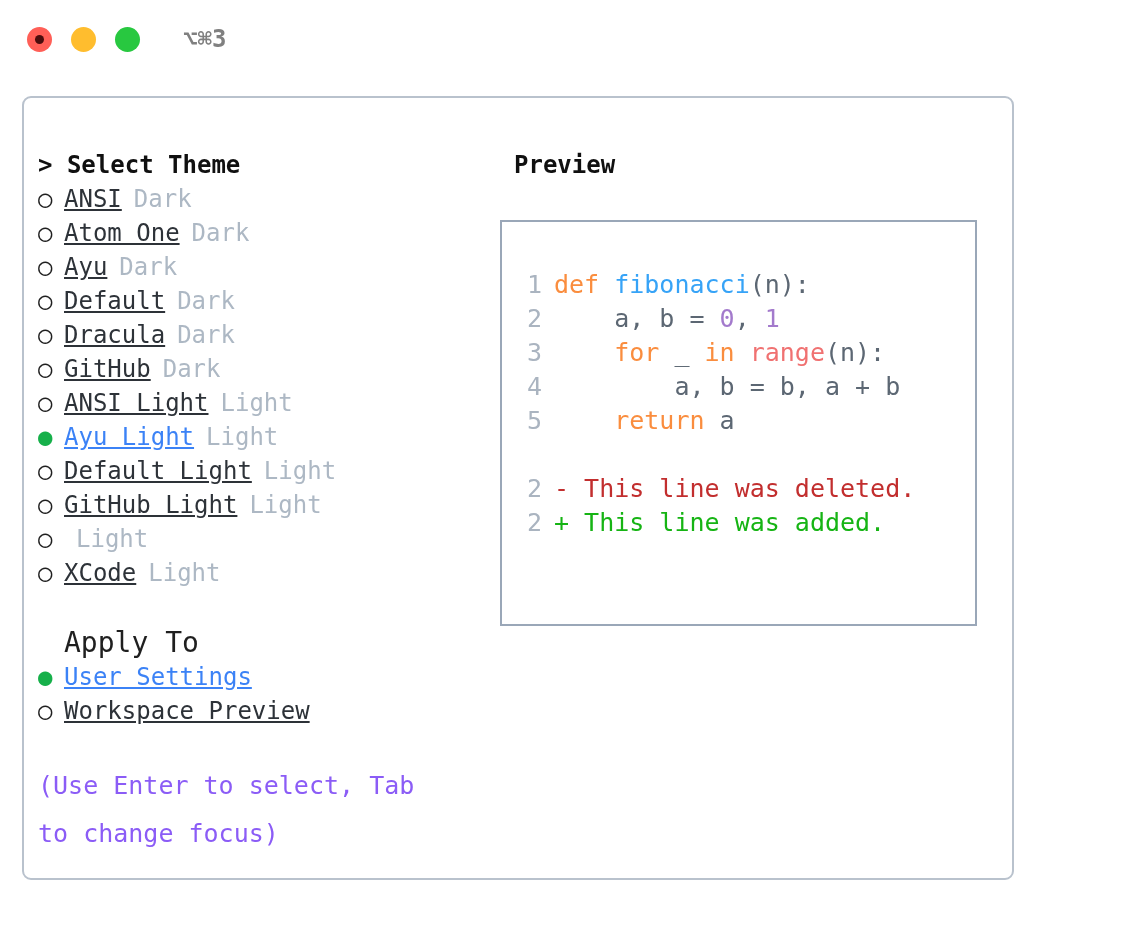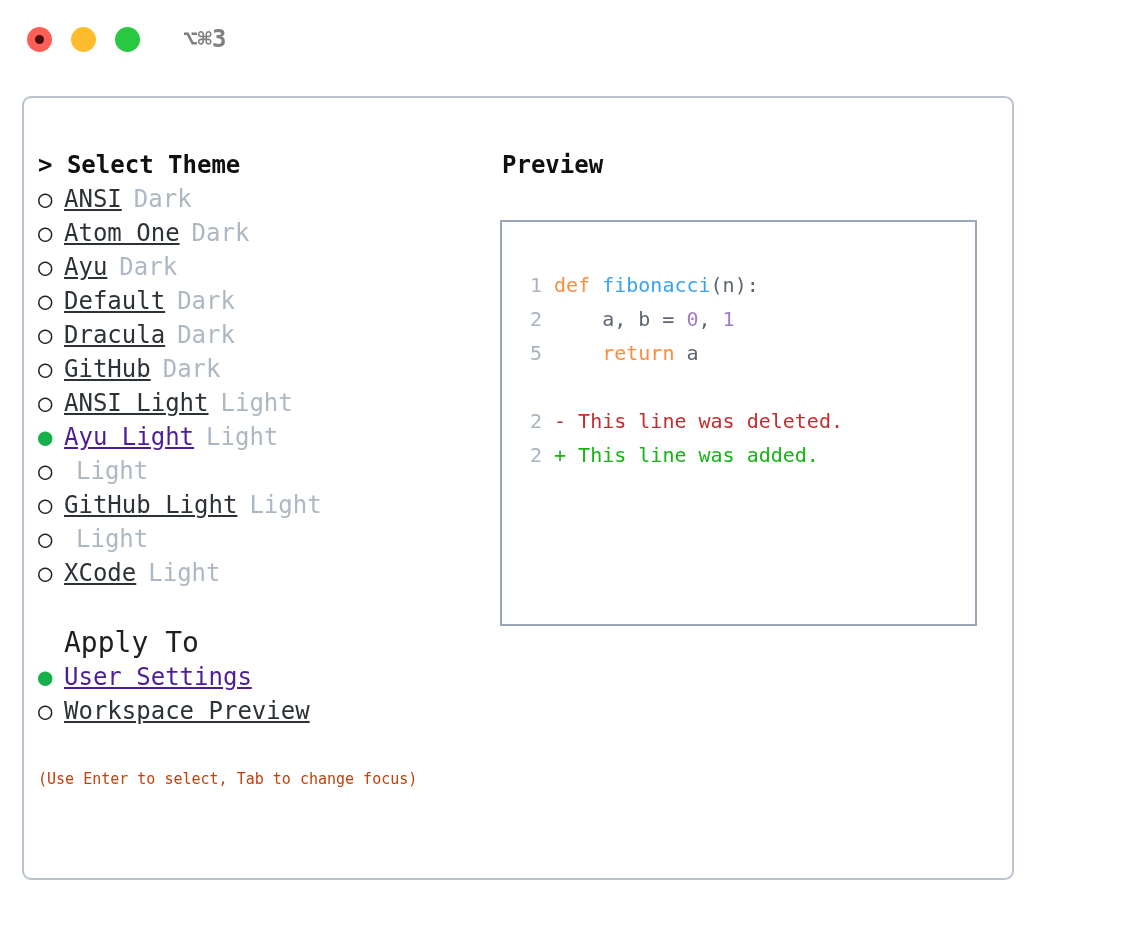--- a/index.html
+++ b/index.html
@@ -112,71 +112,71 @@
   .bullet {
     display: inline-block;
     width: 26px;
     flex: 0 0 26px;
     font-size: 24px;
     line-height: 34px;
     color: #1f1f1f;
   }
   .bullet.on { color: #16b04a; }
   .opt-label { color: #2d3238; text-decoration: underline; }
-  .opt-row.selected .opt-label { color: #4c1d95; }
+  .opt-row.selected .opt-label { color: #3b82f6; }
   .opt-badge {
     color: #adb8c4;
     margin-left: 12px;
   }
 
   .spacer-lg { height: 36px; }
   .spacer-md { height: 34px; }
 
   .apply-head {
     font-size: 28px;
     color: #1f1f1f;
     line-height: 34px;
     padding-left: 26px;
     white-space: pre;
   }
 
   .hint {
-    font-size: 15px;
-    line-height: 34px;
-    color: #c2410c;
+    font-size: 25px;
+    line-height: 48px;
+    color: #8b5cf6;
     width: 420px;
     white-space: normal;
   }
 
   
   .right-col {
     position: absolute;
     left: 476px;
     top: 50px;
     width: 500px;
   }
   .preview-head {
     font-size: 24px;
     font-weight: bold;
     color: #101010;
     line-height: 34px;
-    margin-left: 2px;
+    margin-left: 14px;
     white-space: pre;
   }
   .preview-box {
     margin-top: 38px;
     width: 477px;
     height: 406px;
     border: 2px solid #9aa7b8;
     background: #ffffff;
     padding: 46px 0 0 18px;
   }
 
   .code-line {
-    font-size: 20px;
+    font-size: 25px;
     line-height: 34px;
     white-space: pre;
   }
   .ln {
     color: #aab4c0;
     display: inline-block;
     width: 22px;
     text-align: right;
     margin-right: 12px;
   }
@@ -215,21 +215,21 @@
 
         <div id="theme-list">
             <div class="opt-row"><span class="bullet">○</span><span class="opt-label">ANSI</span><span class="opt-badge">Dark</span></div>
             <div class="opt-row"><span class="bullet">○</span><span class="opt-label">Atom One</span><span class="opt-badge">Dark</span></div>
             <div class="opt-row"><span class="bullet">○</span><span class="opt-label">Ayu</span><span class="opt-badge">Dark</span></div>
             <div class="opt-row"><span class="bullet">○</span><span class="opt-label">Default</span><span class="opt-badge">Dark</span></div>
             <div class="opt-row"><span class="bullet">○</span><span class="opt-label">Dracula</span><span class="opt-badge">Dark</span></div>
             <div class="opt-row"><span class="bullet">○</span><span class="opt-label">GitHub</span><span class="opt-badge">Dark</span></div>
             <div class="opt-row"><span class="bullet">○</span><span class="opt-label">ANSI Light</span><span class="opt-badge">Light</span></div>
             <div class="opt-row selected"><span class="bullet on">●</span><span class="opt-label">Ayu Light</span><span class="opt-badge">Light</span></div>
-            <div class="opt-row"><span class="bullet">○</span><span class="opt-badge">Light</span></div>
+            <div class="opt-row"><span class="bullet">○</span><span class="opt-label">Default Light</span><span class="opt-badge">Light</span></div>
             <div class="opt-row"><span class="bullet">○</span><span class="opt-label">GitHub Light</span><span class="opt-badge">Light</span></div>
             <div class="opt-row"><span class="bullet">○</span><span class="opt-badge">Light</span></div>
             <div class="opt-row"><span class="bullet">○</span><span class="opt-label">XCode</span><span class="opt-badge">Light</span></div>
           </div>
 
         <div class="spacer-lg"></div>
 
         <div class="apply-head">Apply To</div>
 
         <div id="apply-list">
@@ -242,20 +242,22 @@
         <div class="hint">(Use Enter to select, Tab to change focus)</div>
       </div>
 
       <div class="right-col">
         <div class="preview-head">Preview</div>
 
         <div class="preview-box">
           <div id="code-sample">
               <div class="code-line"><span class="ln">1</span><span class="kw">def </span><span class="fn">fibonacci</span><span class="pl">(n):</span></div>
               <div class="code-line"><span class="ln">2</span><span class="pl">    a, b = </span><span class="num">0</span><span class="pl">, </span><span class="num">1</span></div>
+              <div class="code-line"><span class="ln">3</span><span class="pl">    </span><span class="kw">for</span><span class="pl"> _ </span><span class="kw">in</span><span class="pl"> </span><span class="bi">range</span><span class="pl">(n):</span></div>
+              <div class="code-line"><span class="ln">4</span><span class="pl">        a, b = b, a + b</span></div>
               <div class="code-line"><span class="ln">5</span><span class="pl">    </span><span class="kw">return</span><span class="pl"> a</span></div>
             </div>
           <div class="gap-line"></div>
           <div id="diff-sample">
               <div class="code-line"><span class="ln">2</span><span class="d-del">-</span><span class="d-del"> This line was deleted.</span></div>
               <div class="code-line"><span class="ln">2</span><span class="d-add">+</span><span class="d-add"> This line was added.</span></div>
             </div>
         </div>
       </div>
 

